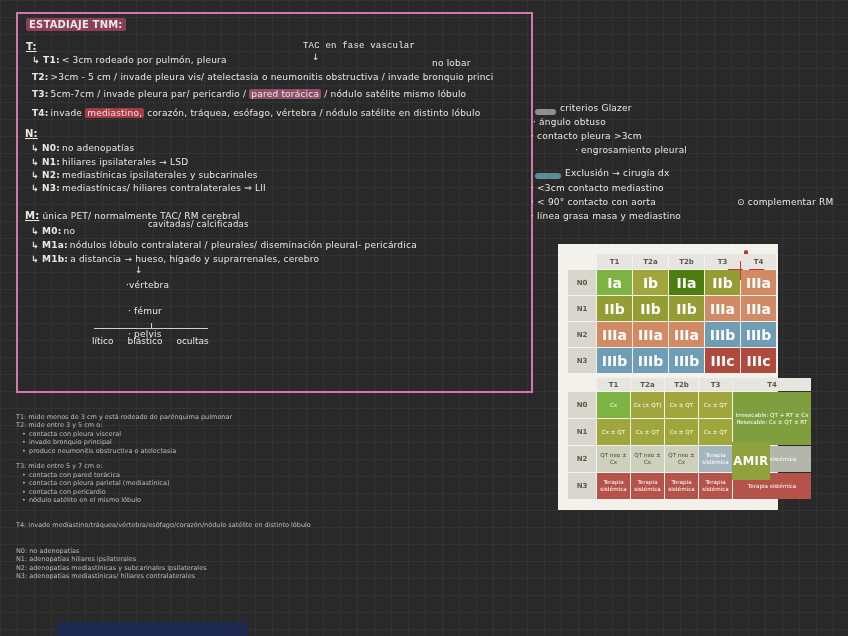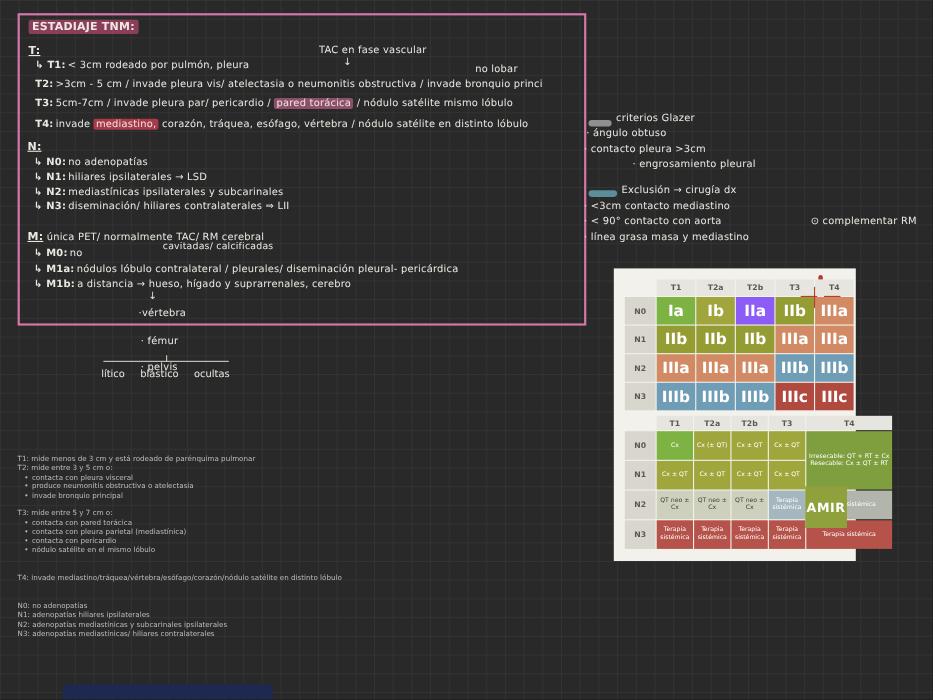--- a/index.html
+++ b/index.html
@@ -8,21 +8,21 @@
 
   .canvas {
     position:relative; width:848px; height:636px; overflow:hidden;
     background-color:#292929;
     background-image:
       linear-gradient(#333333 1px, transparent 1px),
       linear-gradient(90deg, #333333 1px, transparent 1px);
     background-size:17px 17px;
   }
 
-  .note-box { position:absolute; left:16px; top:12px; width:517px; height:284px; border:2px solid #d477aa; }
+  .note-box { position:absolute; left:16px; top:12px; width:517px; height:381px; border:2px solid #d477aa; }
 
   .hw { position:absolute; white-space:nowrap; color:#eae8e1; font-size:9px; letter-spacing:.2px; }
   .lbl { font-weight:bold; margin-right:2px; }
   .hd  { font-weight:bold; font-size:10px; text-decoration:underline; }
   .title-hl { font-weight:bold; font-size:10px; background:rgba(221,80,130,.55); padding:1px 3px; border-radius:2px; }
   .hl-red  { background:rgba(219,62,86,.72); padding:0 2px; border-radius:2px; }
   .hl-pink { background:rgba(228,110,160,.55); padding:0 2px; border-radius:2px; }
 
   .pill { position:absolute; border-radius:3px; }
   .pill-gray { left:535px; top:109px; width:21px; height:6px; background:#8f8f8f; }
@@ -61,32 +61,32 @@
 </head>
 <body>
 
 <div class="canvas">
 
   <div class="note-box">
     <div class="hw" style="left:8px;top:5px;"><span class="title-hl">ESTADIAJE TNM:</span></div>
 
     <div class="hw hd" style="left:8px;top:27px;">T:</div>
     <div class="hw" style="left:14px;top:41px;"><span class="lbl">↳ T1:</span><span>&lt; 3cm rodeado por pulmón, pleura</span></div>
-    <div class="hw" style="left:272px;top:27px;">TAC en fase vascular</div>
+    <div class="hw" style="left:285px;top:27px;font-family:Liberation Mono, monospace;">TAC en fase vascular</div>
     <div class="hw" style="left:294px;top:38px;">↓</div>
     <div class="hw" style="left:414px;top:44px;">no lobar</div>
     <div class="hw" style="left:14px;top:58px;"><span class="lbl">T2:</span><span>&gt;3cm - 5 cm / invade pleura vis/ atelectasia o neumonitis obstructiva / invade bronquio princi</span></div>
     <div class="hw" style="left:14px;top:75px;"><span class="lbl">T3:</span><span>5cm-7cm / invade pleura par/ pericardio / </span><span class="hl-pink">pared torácica</span><span> / nódulo satélite mismo lóbulo</span></div>
     <div class="hw" style="left:14px;top:94px;"><span class="lbl">T4:</span><span>invade </span><span class="hl-red">mediastino,</span><span> corazón, tráquea, esófago, vértebra / nódulo satélite en distinto lóbulo</span></div>
 
     <div class="hw hd" style="left:7px;top:114px;">N:</div>
     <div class="hw" style="left:13px;top:129px;"><span class="lbl">↳ N0:</span><span>no adenopatías</span></div>
     <div class="hw" style="left:13px;top:143px;"><span class="lbl">↳ N1:</span><span>hiliares ipsilaterales → LSD</span></div>
     <div class="hw" style="left:13px;top:156px;"><span class="lbl">↳ N2:</span><span>mediastínicas ipsilaterales y subcarinales</span></div>
-    <div class="hw" style="left:13px;top:169px;"><span class="lbl">↳ N3:</span><span>diseminación/ hiliares contralaterales ⇒ LII</span></div>
+    <div class="hw" style="left:13px;top:169px;"><span class="lbl">↳ N3:</span><span>mediastínicas/ hiliares contralaterales ⇒ LII</span></div>
 
     <div class="hw" style="left:7px;top:196px;"><span class="hd">M:</span> <span>única PET/ normalmente TAC/ RM cerebral</span></div>
     <div class="hw" style="left:130px;top:205px;font-size:8.5px;">cavitadas/ calcificadas</div>
     <div class="hw" style="left:13px;top:212px;"><span class="lbl">↳ M0:</span><span>no</span></div>
     <div class="hw" style="left:13px;top:226px;"><span class="lbl">↳ M1a:</span><span>nódulos lóbulo contralateral / pleurales/ diseminación pleural- pericárdica</span></div>
     <div class="hw" style="left:13px;top:240px;"><span class="lbl">↳ M1b:</span><span>a distancia → hueso, hígado y suprarrenales, cerebro</span></div>
     <div class="hw" style="left:117px;top:251px;">↓</div>
     <div class="hw" style="left:108px;top:266px;">·vértebra</div>
     <div class="hw" style="left:110px;top:279px;margin-top:36px;">· pelvis</div>
     <div class="hw" style="left:110px;top:292px;">· fémur</div>
@@ -127,21 +127,21 @@
       <div class="th corner"></div>
       <div class="th">T1</div>
       <div class="th">T2a</div>
       <div class="th">T2b</div>
       <div class="th">T3</div>
       <div class="th">T4</div>
 
       <div class="rh">N0</div>
       <div class="c" style="background-color: rgb(124, 179, 66);">Ia</div>
       <div class="c" style="background-color: rgb(160, 166, 59);">Ib</div>
-      <div class="c" style="background-color: #8b5cf6;">IIa</div>
+      <div class="c" style="background-color: #4d7c0f;">IIa</div>
       <div class="c" style="background-color: rgb(148, 157, 51);">IIb</div>
       <div class="c" style="background-color: rgb(209, 138, 100);">IIIa</div>
 
       <div class="rh">N1</div>
       <div class="c" style="background-color: rgb(148, 157, 51);">IIb</div>
       <div class="c" style="background-color: rgb(148, 157, 51);">IIb</div>
       <div class="c" style="background-color: rgb(148, 157, 51);">IIb</div>
       <div class="c" style="background-color: rgb(209, 138, 100);">IIIa</div>
       <div class="c" style="background-color: rgb(209, 138, 100);">IIIa</div>
 
@@ -200,22 +200,22 @@
     </div>
 
     <div class="amir">AMIR</div>
   </div>
 
   <div class="typed">
     <div class="block">
       <div class="line">T1: mide menos de 3 cm y está rodeado de parénquima pulmonar</div>
       <div class="line">T2: mide entre 3 y 5 cm o:</div>
       <div class="bullet">contacta con pleura visceral</div>
+      <div class="bullet">invade bronquio principal</div>
       <div class="bullet">produce neumonitis obstructiva o atelectasia</div>
-      <div class="bullet">invade bronquio principal</div>
     </div>
     <div class="block-wide">
       <div class="line">T3: mide entre 5 y 7 cm o:</div>
       <div class="bullet">contacta con pared torácica</div>
       <div class="bullet">contacta con pleura parietal (mediastínica)</div>
       <div class="bullet">contacta con pericardio</div>
       <div class="bullet">nódulo satélite en el mismo lóbulo</div>
     </div>
     <div class="block-wide">
       <div class="line">T4: invade mediastino/tráquea/vértebra/esófago/corazón/nódulo satélite en distinto lóbulo</div>

